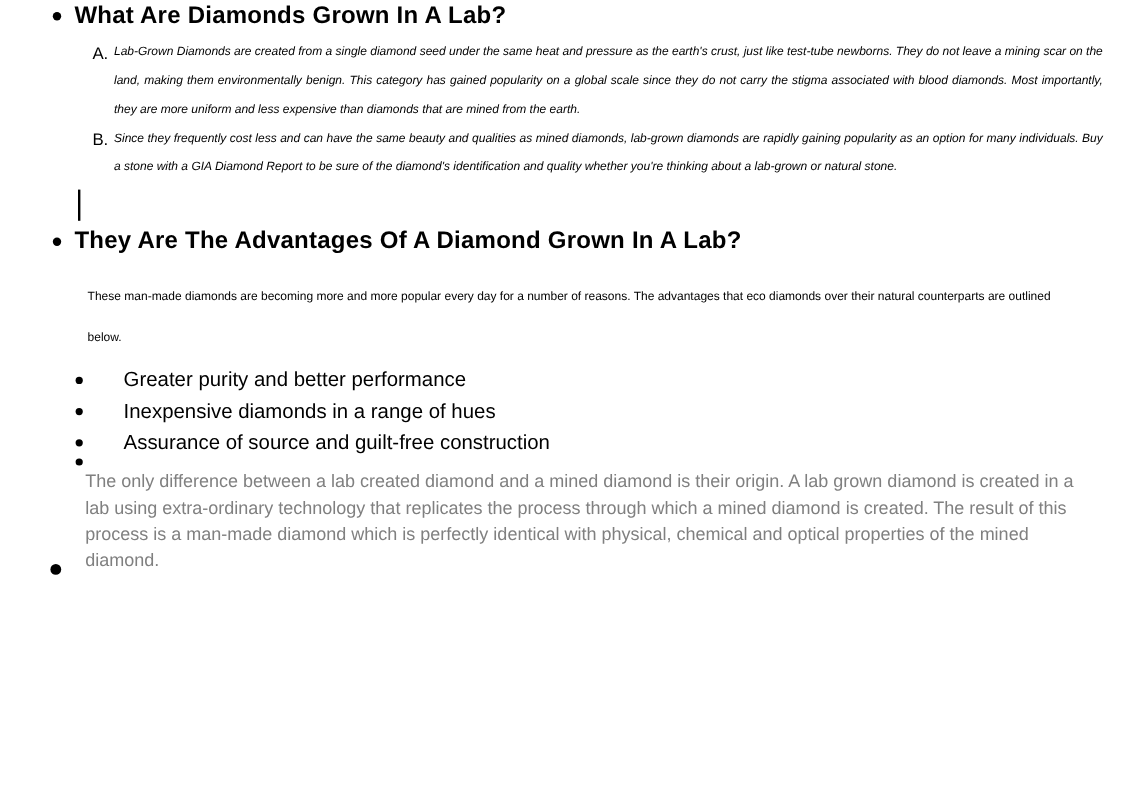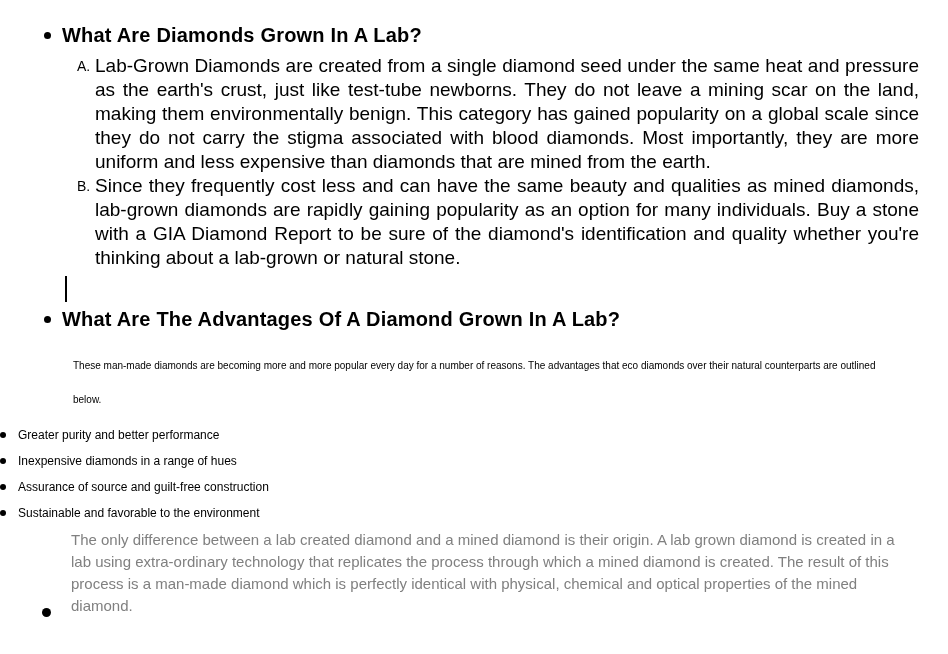--- a/index.html
+++ b/index.html
@@ -15,21 +15,21 @@
     color: #000000;
     overflow: hidden;
   }
 
   
   .h-row {
     display: flex;
     align-items: center;
     padding-left: 44px;
   }
-  .h-row.first { padding-top: 22px; }
+  .h-row.first { }
   .h-row.second { margin-top: 4px; }
   .h-row h1 {
     margin: 0;
     font-size: 20px;
     font-weight: bold;
     line-height: 26px;
     letter-spacing: 0.2px;
   }
 
   
@@ -47,23 +47,24 @@
   .alpha-item { display: flex; padding-left: 77px; }
   .alpha-item .marker {
     flex: none;
     width: 18px;
     font-size: 14px;
     line-height: 24px;
   }
   .alpha-item p {
     margin: 0;
     width: 824px;
-    font-size: 19px;
+    font-size: 10px;
     line-height: 24px;
     text-align: justify;
+    font-style: italic;
   }
 
   
   .caret-line { position: relative; height: 26px; margin-top: 6px; }
   .caret {
     position: absolute;
     left: 65px;
     top: 0;
     width: 2px;
     height: 26px;
@@ -76,22 +77,24 @@
     width: 828px;
     font-size: 10px;
     line-height: 34px;
   }
 
   
   .dots { list-style: none; margin: 5px 0 0 0; padding: 0; }
   .dots li {
     display: flex;
     align-items: center;
-    font-size: 12px;
+    padding-left: 63px;
+    font-size: 17px;
     line-height: 26px;
+    gap: 22px;
   }
 
   
   .gray-item { display: flex; align-items: flex-end; padding-left: 42px; margin-top: 3px; }
   .gray-item p {
     margin: 0;
     width: 838px;
     font-size: 15px;
     line-height: 22px;
     color: var(--muted, #808080);
@@ -117,41 +120,40 @@
       <p>Since they frequently cost less and can have the same beauty and qualities as mined diamonds, lab-grown diamonds are rapidly gaining popularity as an option for many individuals. Buy a stone with a GIA Diamond Report to be sure of the diamond's identification and quality whether you're thinking about a lab-grown or natural stone.</p>
     </div>
   </div>
 
   <div class="caret-line">
     <span class="caret"></span>
   </div>
 
   <div class="h-row second">
     <span class="bullet sm"></span>
-    <h1>What Are The Advantages Of A Diamond Grown In A Lab?</h1>
+    <h1>They Are The Advantages Of A Diamond Grown In A Lab?</h1>
   </div>
 
   <p class="intro">These man-made diamonds are becoming more and more popular every day for a number of reasons. The advantages that eco diamonds over their natural counterparts are outlined below.</p>
 
   <ul class="dots">
     <li>
       <span class="bullet md"></span>
       <span>Greater purity and better performance</span>
     </li>
     <li>
       <span class="bullet md"></span>
       <span>Inexpensive diamonds in a range of hues</span>
     </li>
     <li>
       <span class="bullet md"></span>
       <span>Assurance of source and guilt-free construction</span>
     </li>
     <li>
       <span class="bullet md"></span>
-      <span>Sustainable and favorable to the environment</span>
     </li>
   </ul>
 
   <div class="gray-item">
     <span class="bullet lg"></span>
     <p>The only difference between a lab created diamond and a mined diamond is their origin. A lab grown diamond is created in a lab using extra-ordinary technology that replicates the process through which a mined diamond is created. The result of this process is a man-made diamond which is perfectly identical with physical, chemical and optical properties of the mined diamond.</p>
   </div>
 
 </div>
 

